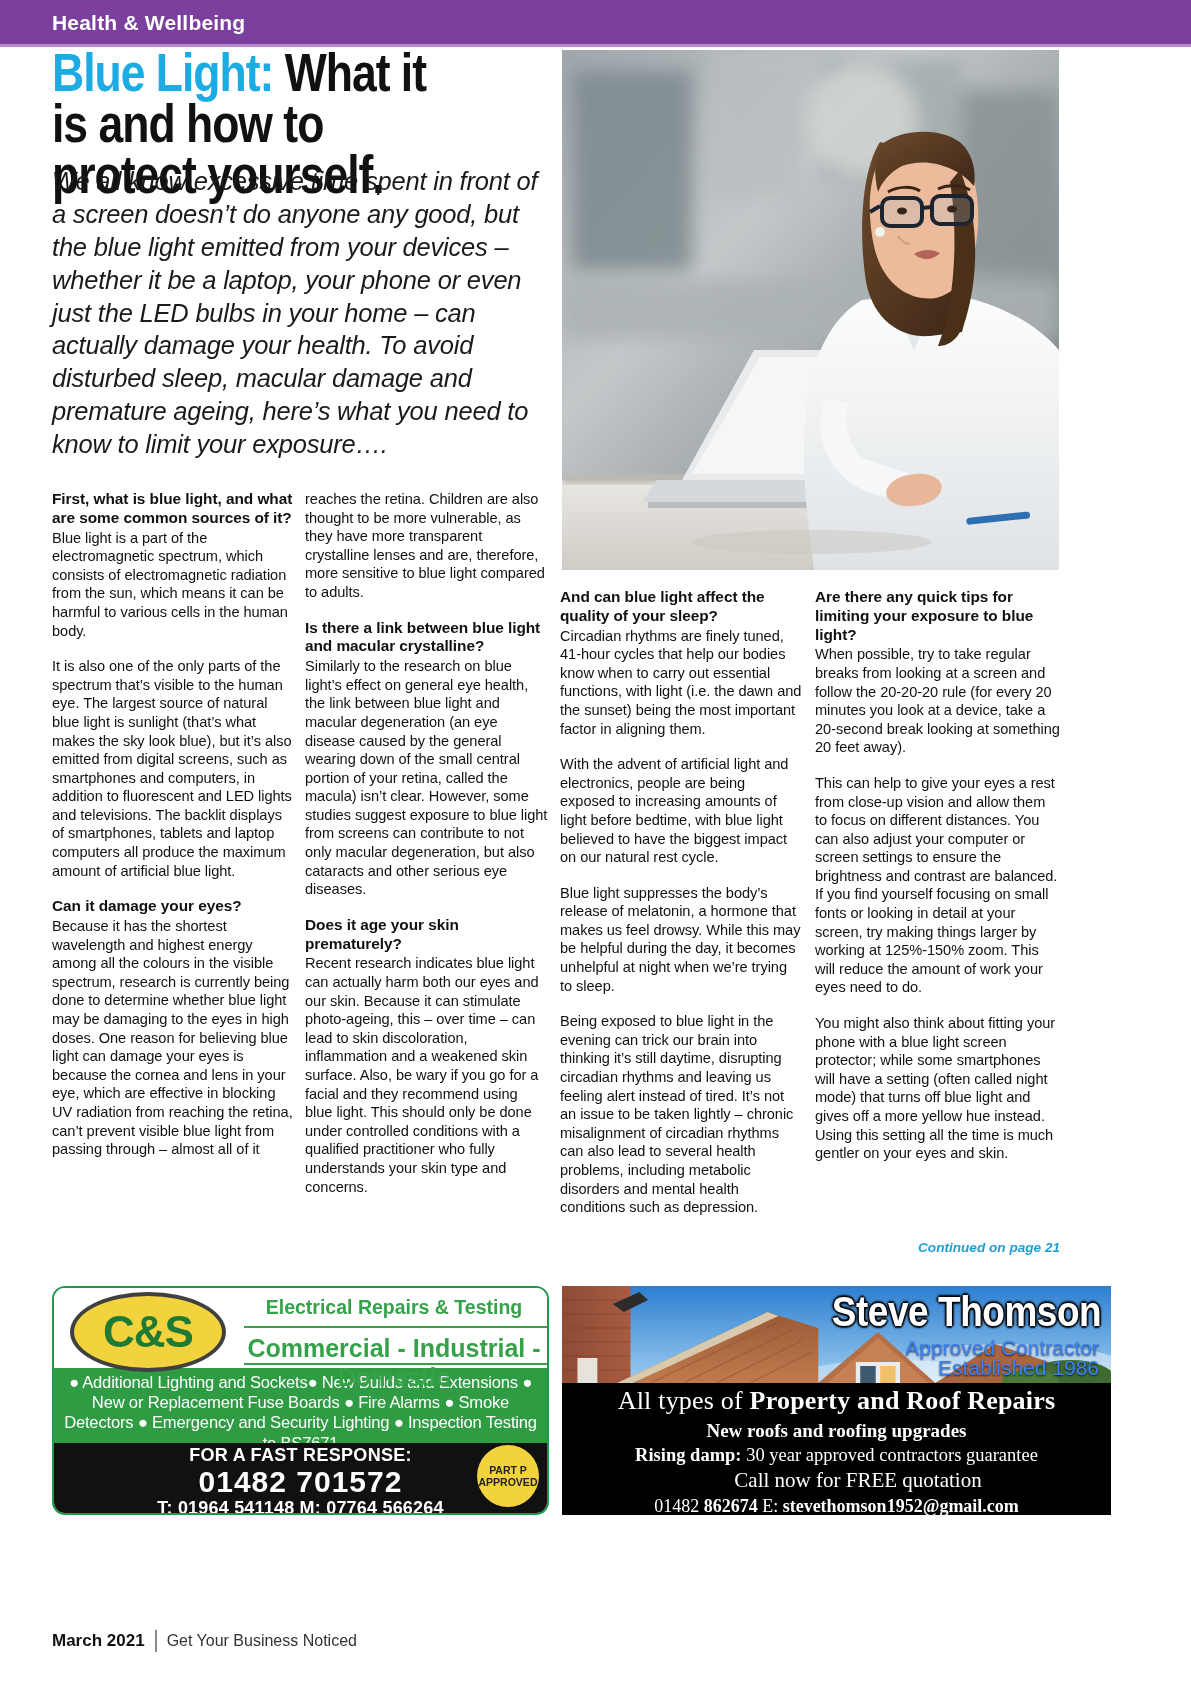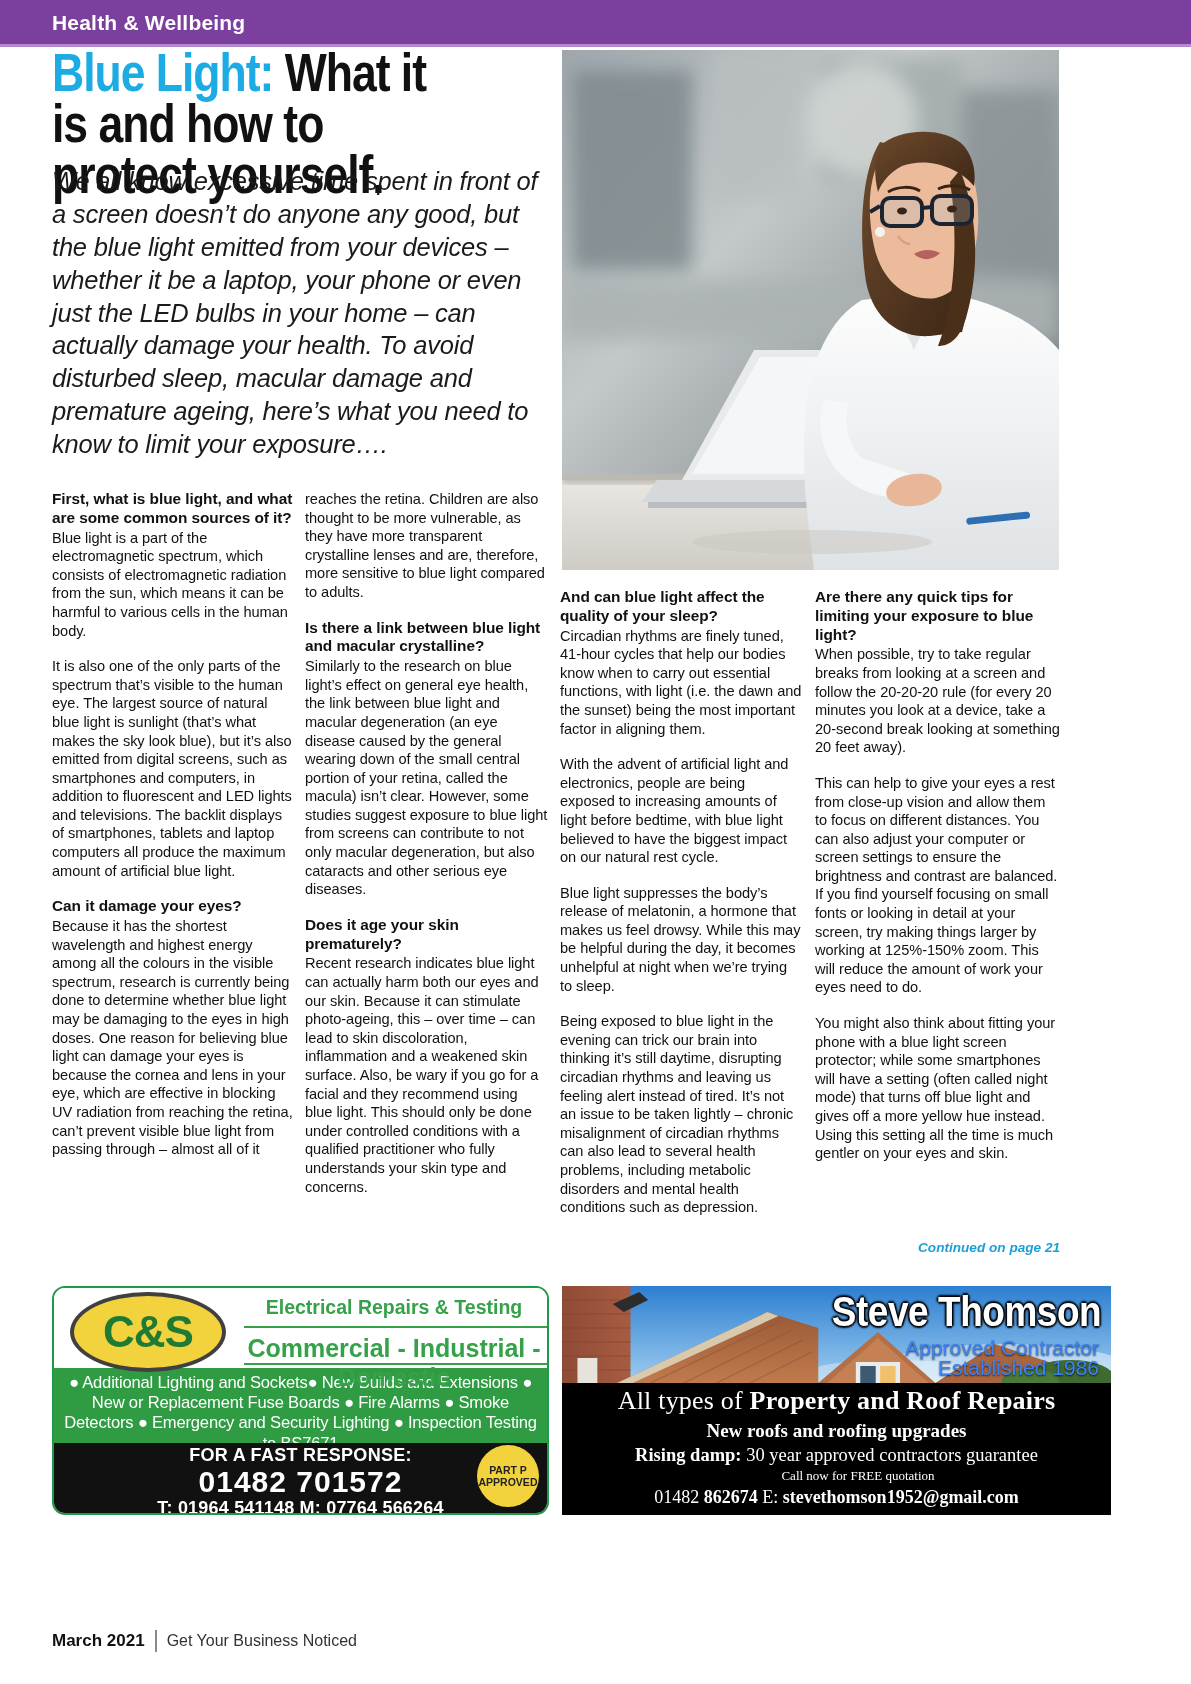--- a/index.html
+++ b/index.html
@@ -238,21 +238,21 @@
     color: #ffffff;
     text-align: center;
     font-family: "Liberation Serif", serif;
     padding-top: 3px;
   }
   .st-l1 { font-size: 26px; letter-spacing: 0.2px; }
   .st-l1 b { font-weight: bold; }
   .st-l2 { font-size: 19px; font-weight: bold; margin-top: 4px; }
   .st-l3 { font-size: 18.5px; margin-top: 3px; }
   .st-l3 b { font-weight: bold; }
-  .st-l4 { font-size: 13px; margin-top: 2px; padding-left: 43px; }
+  .st-l4 { font-size: 21px; margin-top: 2px; padding-left: 43px; }
   .st-l5 { font-size: 18px; margin-top: 3px; }
   .st-l5 b { font-weight: bold; }
 
   
   .footer {
     position: absolute;
     left: 52px; top: 1630px;
     display: flex;
     align-items: center;
     gap: 10px;

